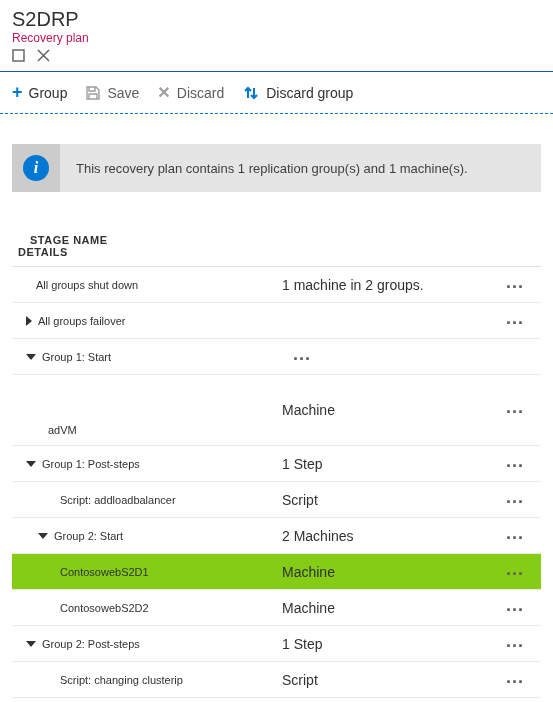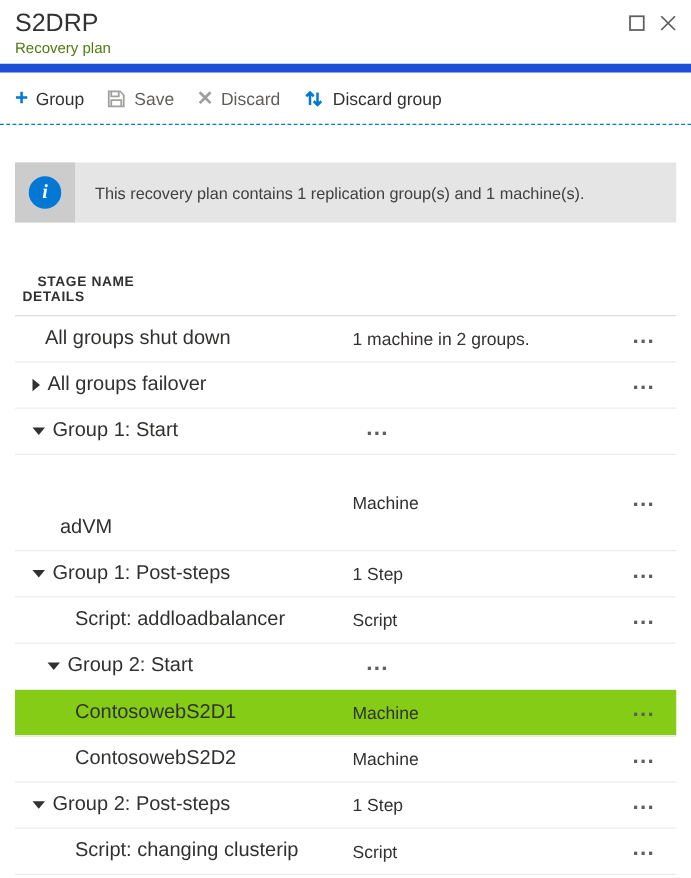--- a/index.html
+++ b/index.html
@@ -13,34 +13,35 @@
       color: #323130;
       background: #ffffff;
       width: 553px;
       height: 702px;
     }
     .header {
       display: flex;
       justify-content: space-between;
       align-items: flex-start;
       padding: 8px 12px 6px 12px;
-      border-bottom: 7px solid #1d4ed8;
+      border-bottom: 1px solid #1d4ed8;
+      flex-direction: column;
     }
     .header-left {
       display: flex;
       flex-direction: column;
     }
     .header-title {
       font-size: 20px;
       font-weight: 400;
       color: #323130;
     }
     .header-subtitle {
       font-size: 12px;
-      color: #4d7c0f;
+      color: #be185d;
     }
     .header-controls {
       display: flex;
       gap: 12px;
       align-items: center;
       padding-top: 4px;
     }
     .window-btn {
       cursor: pointer;
       color: #605e5c;
@@ -138,21 +139,21 @@
       border-bottom: 1px solid #edebe9;
       min-height: 36px;
     }
     .row.selected {
       background: #84cc16;
     }
     .row-stage {
       width: 270px;
       display: flex;
       align-items: center;
-      font-size: 16px;
+      font-size: 11px;
       color: #323130;
     }
     .row-details {
       flex: 1;
       font-size: 14px;
       color: #323130;
     }
     .row-actions {
       width: 40px;
       display: flex;
@@ -309,20 +310,21 @@
         <div class="row-details">Script</div>
         <div class="row-actions">
           <span class="ellipsis">...</span>
         </div>
       </div>
       <div class="row">
         <div class="row-stage indent-2">
           <span class="caret down"></span>
           <span>Group 2: Start</span>
         </div>
+        <div class="row-details">2 Machines</div>
         <div class="row-actions">
           <span class="ellipsis">...</span>
         </div>
       </div>
       <div class="row selected">
         <div class="row-stage indent-4">
           <span>ContosowebS2D1</span>
         </div>
         <div class="row-details">Machine</div>
         <div class="row-actions">

